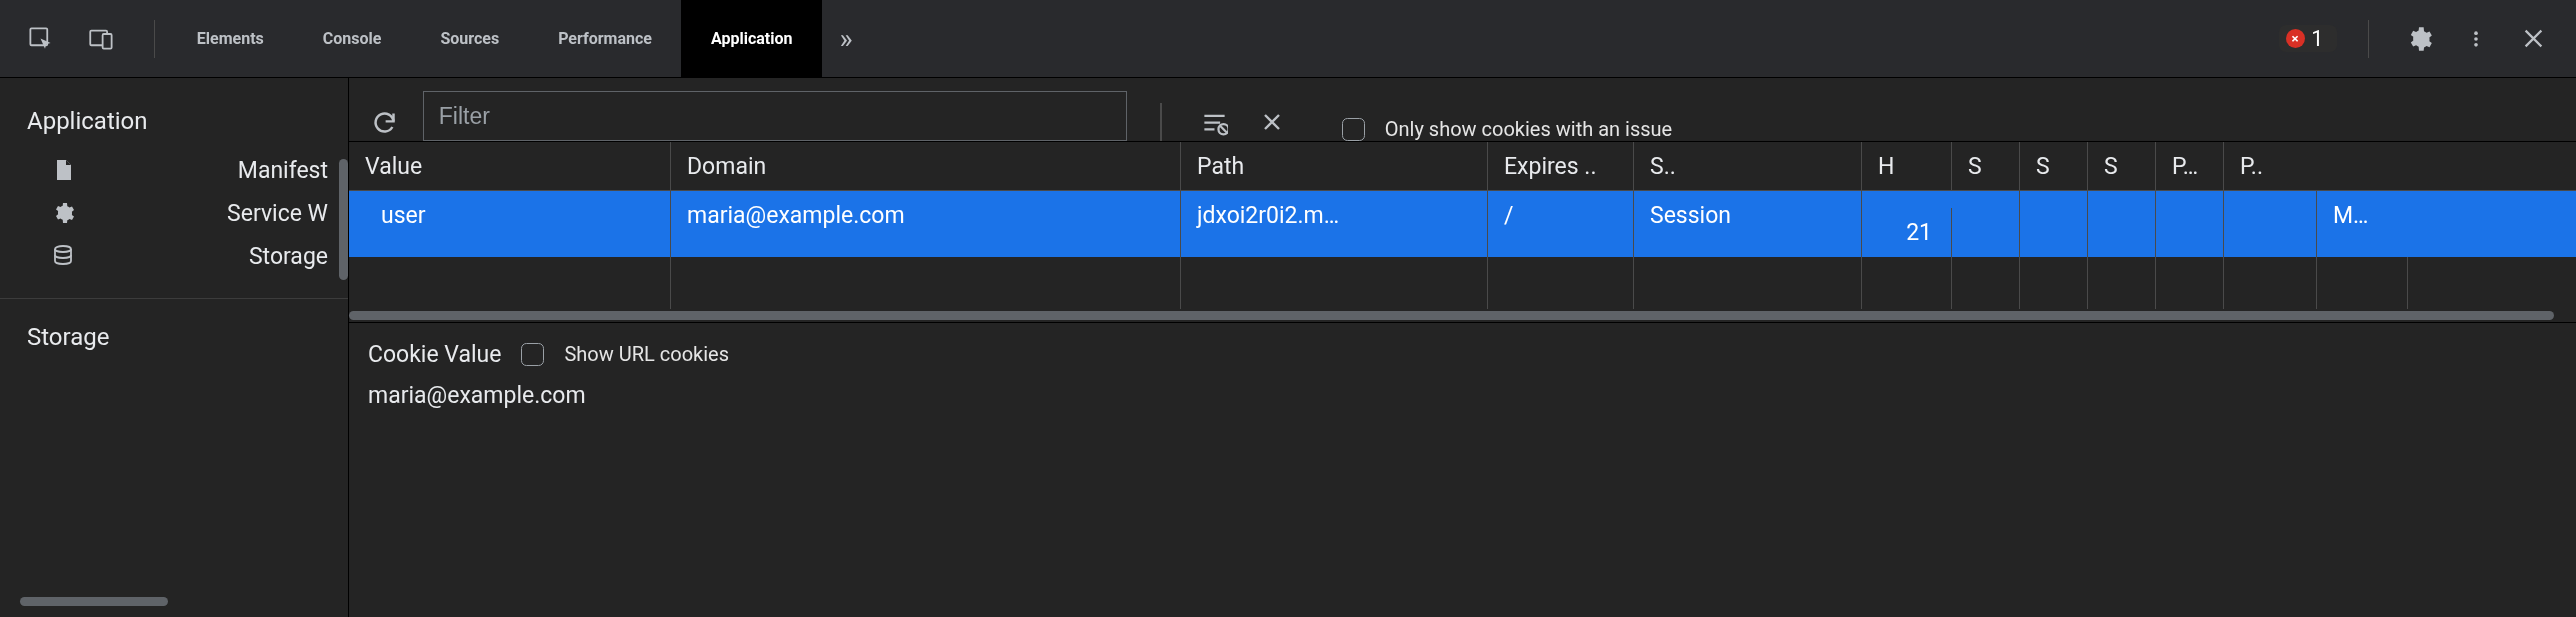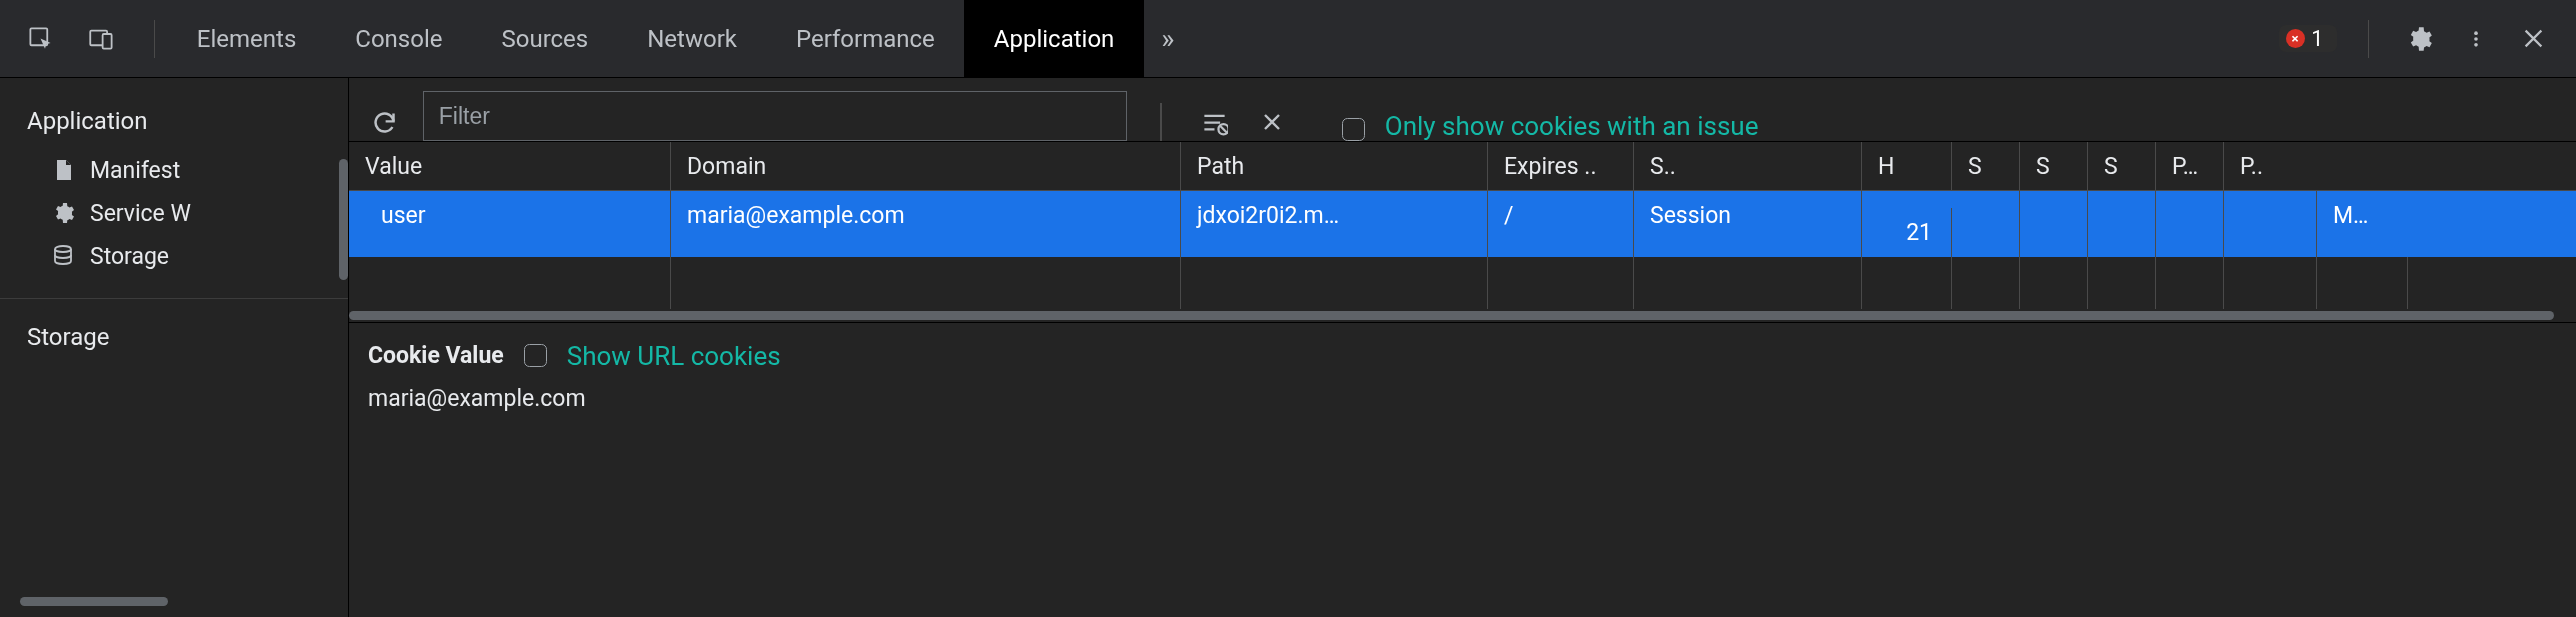--- a/index.html
+++ b/index.html
@@ -32,24 +32,25 @@
     width: 1.3px;
     height: 38px;
     background: #4a4a4a;
     margin: 0 12px;
   }
   .tabs { display: flex; align-items: stretch; height: 100%; }
   .tab {
     display: flex;
     align-items: center;
     padding: 0 29.5px;
-    font-size: 24px;
+    font-size: 16px;
     color: #bdc1c6;
     cursor: pointer;
     white-space: nowrap;
+    font-weight: bold;
   }
   .tab.active {
     background: #000;
     color: #fff;
   }
   .tabbar-spacer { flex: 1; }
   .tabbar-right {
     display: flex;
     align-items: center;
     gap: 19px;
@@ -125,20 +126,21 @@
     display: flex;
     align-items: center;
     gap: 15px;
     padding: 8px 20px;
     font-size: 23px;
     color: #e8eaed;
     cursor: pointer;
     white-space: nowrap;
     overflow: hidden;
     text-overflow: ellipsis;
+    justify-content: space-between;
   }
   .sidebar-item .icon { width: 24px; height: 24px; color: #bdc1c6; flex-shrink: 0; }
   .sidebar-sep {
     height: 1.3px;
     background: #3c3c3c;
     margin: 20px 0 14.8px 0;
   }
   .sidebar-scroll-h {
     position: absolute;
     left: 20px;
@@ -173,21 +175,21 @@
   }
   .filter-input::placeholder { color: #9aa0a6; }
   .tool-divider { width: 1.3px; height: 38px; background: #4a4a4a; margin: 0 13.4px; }
   .checkbox {
     width: 23px; height: 23px;
     border: 1.3px solid #9aa0a6;
     border-radius: 5.4px;
     background: transparent;
     cursor: pointer;
   }
-  .check-label { font-size: 26px; color: #14b8a6; cursor: pointer; }
+  .check-label { font-size: 20px; color: #e5e5e5; cursor: pointer; }
 
   
   .table-wrap { border-bottom: 1.3px solid #000; }
   .thead, .trow {
     display: grid;
     grid-template-columns: 322px 510px 307px 146px 228px 90px 68px 68px 68px 68px 93px 91px;
     align-items: stretch;
   }
   .th, .td {
     padding: 10.7px 16px;
@@ -224,21 +226,21 @@
   .detail {
     padding: 17.4px 19px;
     background: #242424;
     flex: 1;
   }
   .detail-head {
     display: flex;
     align-items: center;
     gap: 20px;
   }
-  .detail-head .title { font-size: 23px; font-weight: 700; color: #e8eaed; }
+  .detail-head .title { font-size: 23px; font-weight: 400; color: #e8eaed; }
   .detail-value { font-size: 23px; color: #e8eaed; padding-top: 14.8px; }
 </style>
 </head>
 <body>
 
 <div class="devtools">
 
   <div class="tabbar">
     <div class="tabbar-left">
       <span class="icon-btn">
@@ -253,21 +255,20 @@
           <rect x="13" y="8" width="8" height="13" rx="1" fill="#292a2d"></rect>
         </svg>
       </span>
     </div>
     <div class="divider"></div>
 
     <div class="tabs">
       <div class="tab">Elements</div>
       <div class="tab">Console</div>
       <div class="tab">Sources</div>
-      <div class="tab">Network</div>
       <div class="tab">Performance</div>
       <div class="tab active">Application</div>
     </div>
 
     <span class="overflow-chevrons">»</span>
 
     <div class="tabbar-spacer"></div>
 
     <div class="tabbar-right">
       <span class="error-badge">

